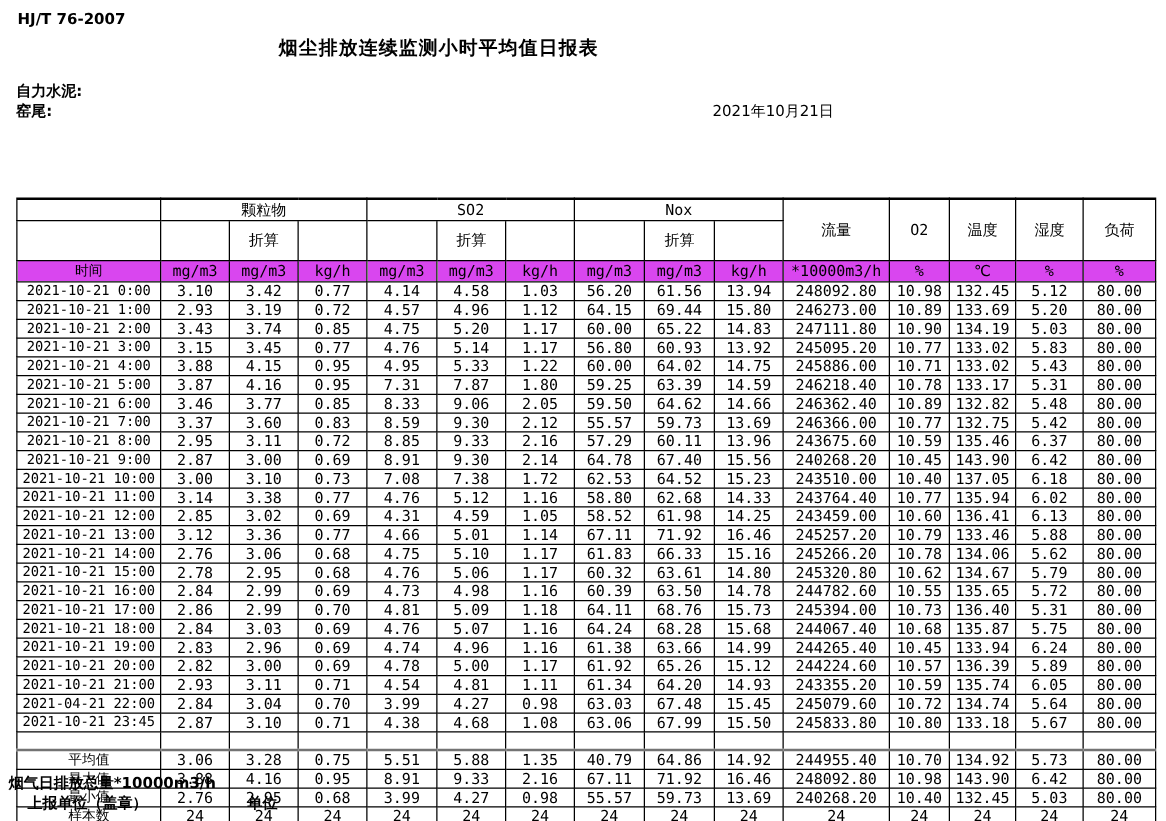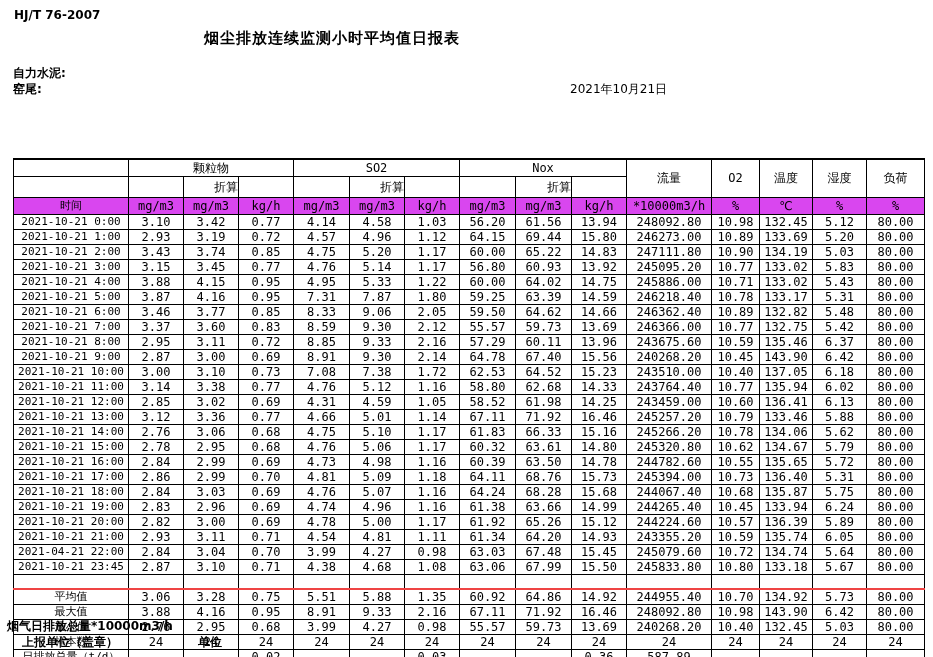--- a/index.html
+++ b/index.html
@@ -6,43 +6,43 @@
   html,body { background:#fff; }
   body {
     position:relative;
     width:933px; height:657px;
     overflow:hidden;
     font-family:"DejaVu Sans", sans-serif;
     color:#000;
   }
   .abs { position:absolute; white-space:nowrap; }
   .standard-no { left:14px; top:8px; font-size:12px; font-weight:bold; }
-  .report-title { left:204px; top:29px; font-size:15px; font-weight:bold; letter-spacing:1px; }
+  .report-title { left:223px; top:29px; font-size:15px; font-weight:bold; letter-spacing:1px; }
   .company-name { left:13px; top:65px; font-size:12px; font-weight:bold; }
   .location-name { left:13px; top:81px; font-size:12px; font-weight:bold; }
   .report-date { left:570px; top:81px; font-size:12px; }
 
   table.report-table {
     position:absolute; left:13px; top:114px;
     border-collapse:collapse; table-layout:fixed;
     font-family:"DejaVu Sans Mono","DejaVu Sans",monospace;
     font-size:12px;
     border:1px solid #000; border-top:2px solid #000;margin-top:44px;
   }
   table.report-table td {
     border:1px solid #000;
     text-align:center; vertical-align:middle;
     height:15px; line-height:14px;
     padding:0; overflow:hidden; white-space:nowrap;
   }
   tr.header-row-1 td { height:17px; }
-  tr.header-row-2 td { height:21px;text-align:right; }
+  tr.header-row-2 td { height:32px; }
   tr.units-row td { background:#d946ef; height:17px; }
   td.time-cell { font-size:11px; }
-  tr.thick-top td { border-top:2px solid #ef4444; }
+  tr.thick-top td { border-top:2px solid #737373; }
   td.label-left { text-align:left; padding-left:3px; }
   .footer-note { left:7px; top:618px; font-size:12px; font-weight:bold; }
   .footer-report-unit { left:10px; top:634px; font-size:12px; font-weight:bold;margin-left:12px; }
   .footer-unit { left:198px; top:634px; font-size:12px; font-weight:bold; }
 </style>
 </head>
 <body>
 
 <div class="abs standard-no">HJ/T  76-2007</div>
 <div class="abs report-title">烟尘排放连续监测小时平均值日报表</div>
@@ -537,21 +537,21 @@
         <td></td>
       </tr>
       <tr class="summary-row thick-top">
         <td class="time-cell">平均值</td>
         <td>3.06</td>
         <td>3.28</td>
         <td>0.75</td>
         <td>5.51</td>
         <td>5.88</td>
         <td>1.35</td>
-        <td>60.92</td>
+        <td>40.79</td>
         <td>64.86</td>
         <td>14.92</td>
         <td>244955.40</td>
         <td>10.70</td>
         <td>134.92</td>
         <td>5.73</td>
         <td>80.00</td>
       </tr>
       <tr class="summary-row">
         <td class="time-cell">最大值</td>

